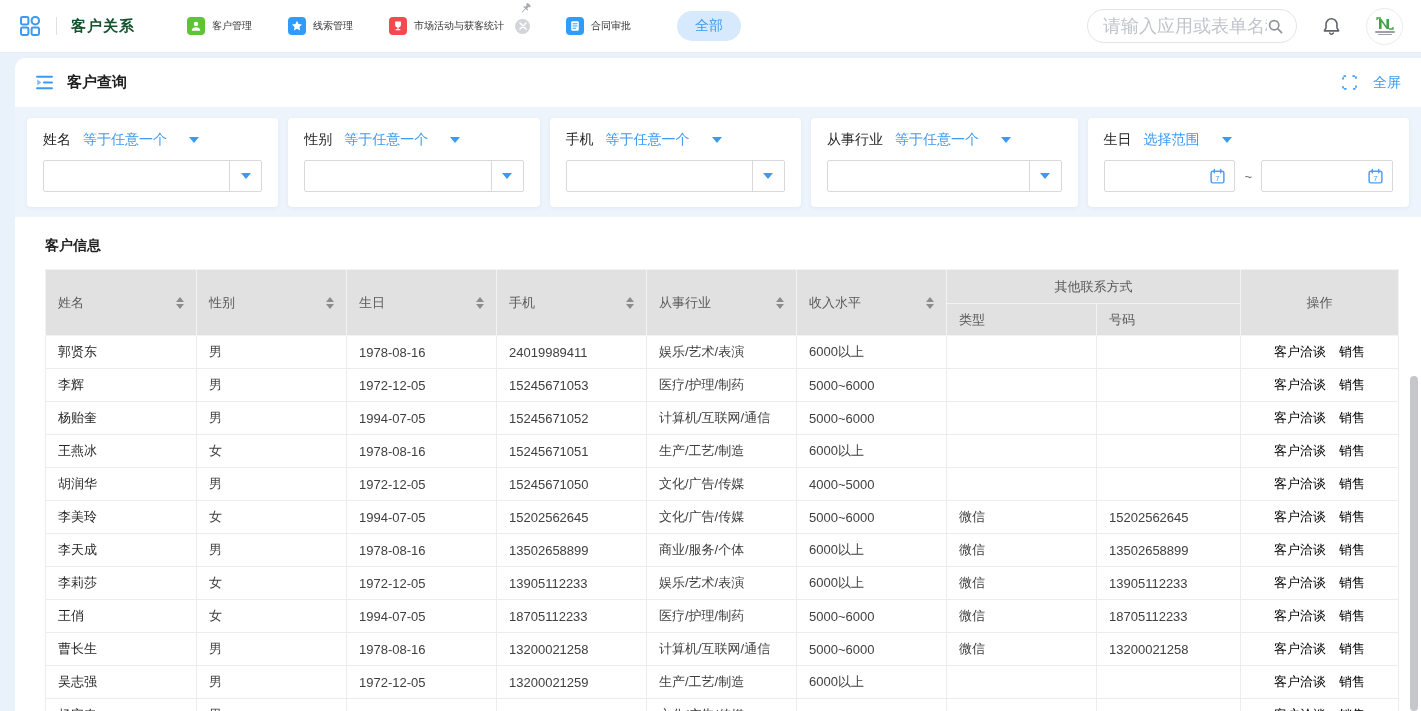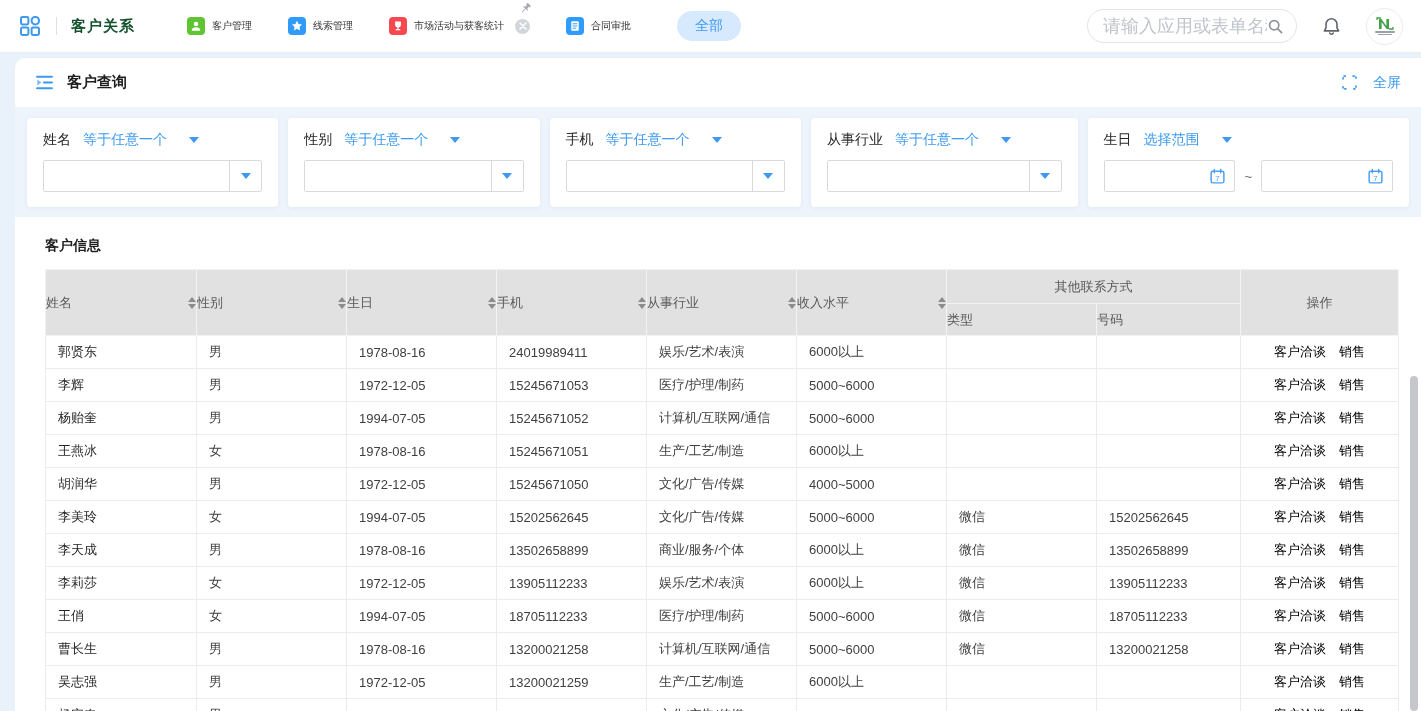--- a/index.html
+++ b/index.html
@@ -47,21 +47,21 @@
   .select-input .value { flex:1; }
   .select-arrow { width:32px; border-left:1px solid #d9d9d9; display:flex; align-items:center; justify-content:center; }
   .date-row { display:flex; align-items:center; gap:9px; }
   .date-input { flex:1; height:32px; border:1px solid #d9d9d9; border-radius:2px; display:flex; align-items:center; justify-content:flex-end; padding:0 8px; cursor:pointer; background:#fff; min-width:0; }
   .tilde { color:#666; font-size:13px; }
 
   
   .table-section { padding:12px 23px 0 30px; }
   .table-title { font-size:14px; font-weight:700; color:#1f1f1f; margin:8px 0 14px; }
   table { border-collapse:collapse; table-layout:fixed; width:1353px; font-size:13px; }
-  thead th { background:#e1e1e1; color:#595959; font-weight:400; text-align:left; padding:0 0; border:1px solid #f2f3f4; }
+  thead th { background:#e1e1e1; color:#595959; font-weight:400; text-align:left; padding:0 12px; border:1px solid #f2f3f4; }
   thead tr.h1 th { height:34px; }
   thead tr.h2 th { height:32px; }
   th.group-th { text-align:center; }
   th.action-th { text-align:center; }
   .th-flex { display:flex; align-items:center; justify-content:space-between; }
   .sort-icon { display:flex; flex-direction:column; gap:2px; cursor:pointer; }
   .sort-icon .tri-up { width:0; height:0; border-left:4px solid transparent; border-right:4px solid transparent; border-bottom:5px solid #8c8c8c; }
   .sort-icon .tri-dn { width:0; height:0; border-left:4px solid transparent; border-right:4px solid transparent; border-top:5px solid #8c8c8c; }
   tbody td { height:33px; padding:0 12px; border:1px solid #ececec; color:#404040; background:#fff; overflow:hidden; white-space:nowrap; }
   tbody td.c-name { color:#262626; }

